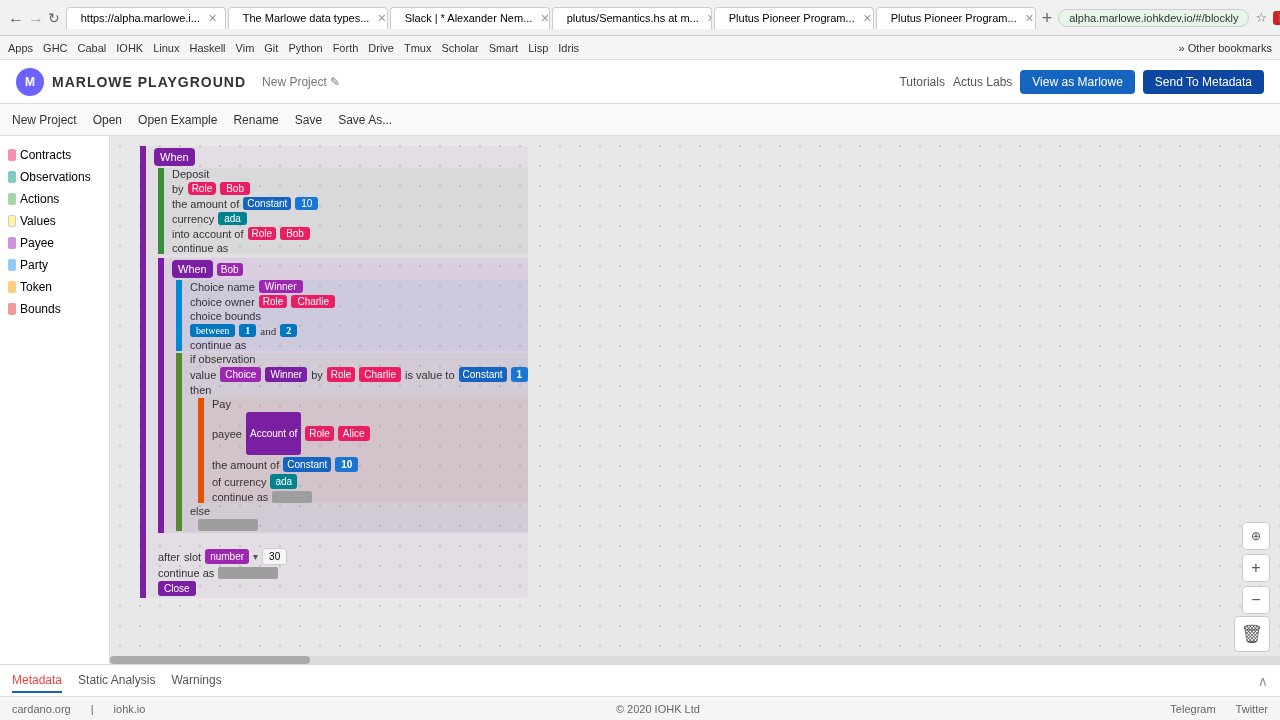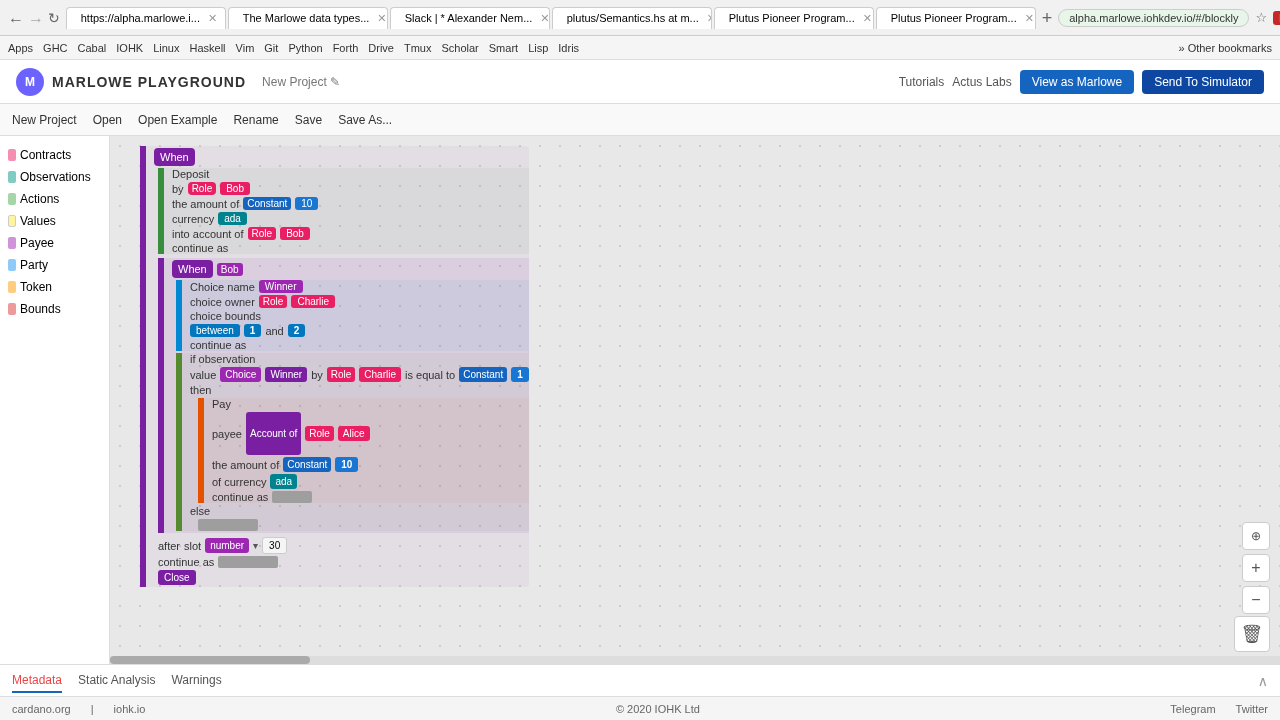--- a/index.html
+++ b/index.html
@@ -42,21 +42,21 @@
 
     
     .block-container { position: absolute; top: 10px; left: 30px; }
 
     
     .block { border-radius: 4px; padding: 3px 6px; font-size: 11px; display: inline-flex; align-items: center; gap: 4px; white-space: nowrap; }
     .block-purple { background: #7b1fa2; color: white; }
     .block-pink { background: #e91e63; color: white; }
 
     .indent { margin-left: 14px; }
-    .indent2 { margin-left: 28px; }
+    .indent2 { margin-left: 28px; font-family: Liberation Serif, serif; }
 
     .row { display: flex; align-items: center; gap: 4px; margin: 2px 0; }
     .label { font-size: 11px; color: #333; }
 
     
     .zoom-controls { position: absolute; right: 10px; bottom: 50px; display: flex; flex-direction: column; gap: 4px; }
     .zoom-btn { width: 28px; height: 28px; background: white; border: 1px solid #ccc; border-radius: 4px; display: flex; align-items: center; justify-content: center; cursor: pointer; font-size: 16px; color: #555; }
     .trash-btn { width: 36px; height: 36px; background: white; border: 1px solid #ccc; border-radius: 4px; display: flex; align-items: center; justify-content: center; cursor: pointer; font-size: 18px; color: #555; }
 
     
@@ -148,21 +148,21 @@
     </div>
     <span class="app-title">MARLOWE PLAYGROUND</span>
   </div>
   <span style="color:#777;font-size:12px;">
     <span>New Project</span> ✎
   </span>
   <div class="header-right">
     <span style="color:#555;font-size:12px;cursor:pointer;">Tutorials</span>
     <span style="color:#555;font-size:12px;cursor:pointer;">Actus Labs</span>
     <button class="btn-view">View as Marlowe</button>
-    <button class="btn-simulator">Send To Simulator</button>
+    <button class="btn-simulator">Send To Metadata</button>
   </div>
 </div>
 
 <div class="toolbar">
   <span class="toolbar-item">New Project</span>
   <span class="toolbar-item">Open</span>
   <span class="toolbar-item">Open Example</span>
   <span class="toolbar-item">Rename</span>
   <span class="toolbar-item">Save</span>
   <span class="toolbar-item">Save As...</span>
@@ -283,21 +283,21 @@
               <span class="label">if observation</span>
             </div>
 
             <div class="row indent">
               <span class="label">value</span>
               <span style="background:#9c27b0;color:white;font-size:10px;padding:2px 5px;border-radius:3px;">Choice</span>
               <span style="background:#7b1fa2;color:white;font-size:10px;padding:2px 5px;border-radius:3px;">Winner</span>
               <span class="label">by</span>
               <span style="background:#e91e63;color:white;font-size:10px;padding:2px 4px;border-radius:3px;">Role</span>
               <span style="background:#e91e63;color:white;font-size:10px;padding:2px 5px;border-radius:3px;">Charlie</span>
-              <span class="label">is equal to</span>
+              <span class="label">is value to</span>
               <span style="background:#1565c0;color:white;font-size:10px;padding:2px 4px;border-radius:3px;">Constant</span>
               <span style="background:#1976d2;color:white;font-size:10px;padding:2px 6px;border-radius:3px;font-weight:bold;">1</span>
             </div>
 
             <div class="row">
               <span class="label">then</span>
             </div>
 
             <div style="border-left: 6px solid #e65100; padding-left:8px; margin-left:8px; background: rgba(230,81,0,0.05);">
               <div class="row">
@@ -327,21 +327,21 @@
             <div class="row" style="margin-top:2px;">
               <span class="label">else</span>
             </div>
             <div style="margin-left:8px;">
               <div style="background:#9e9e9e;width:60px;height:12px;border-radius:2px;margin:2px 0;"></div>
             </div>
           </div>
         </div>
 
         
-        <div class="row" style="margin-top:4px; margin-left:4px;">
+        <div class="row" style="margin-top:15px; margin-left:4px;">
           <span class="label">after</span>
           <span class="label">slot</span>
           <span style="background:#9c27b0;color:white;font-size:10px;padding:2px 5px;border-radius:3px;">number</span>
           <span style="font-size:10px;color:#555;">▾</span>
           <span style="background:#f5f5f5;border:1px solid #ccc;font-size:10px;padding:2px 6px;border-radius:3px;">30</span>
         </div>
         <div class="row" style="margin-left:4px;">
           <span class="label">continue as</span>
           <div style="background:#9e9e9e;width:60px;height:12px;border-radius:2px;display:inline-block;"></div>
         </div>

